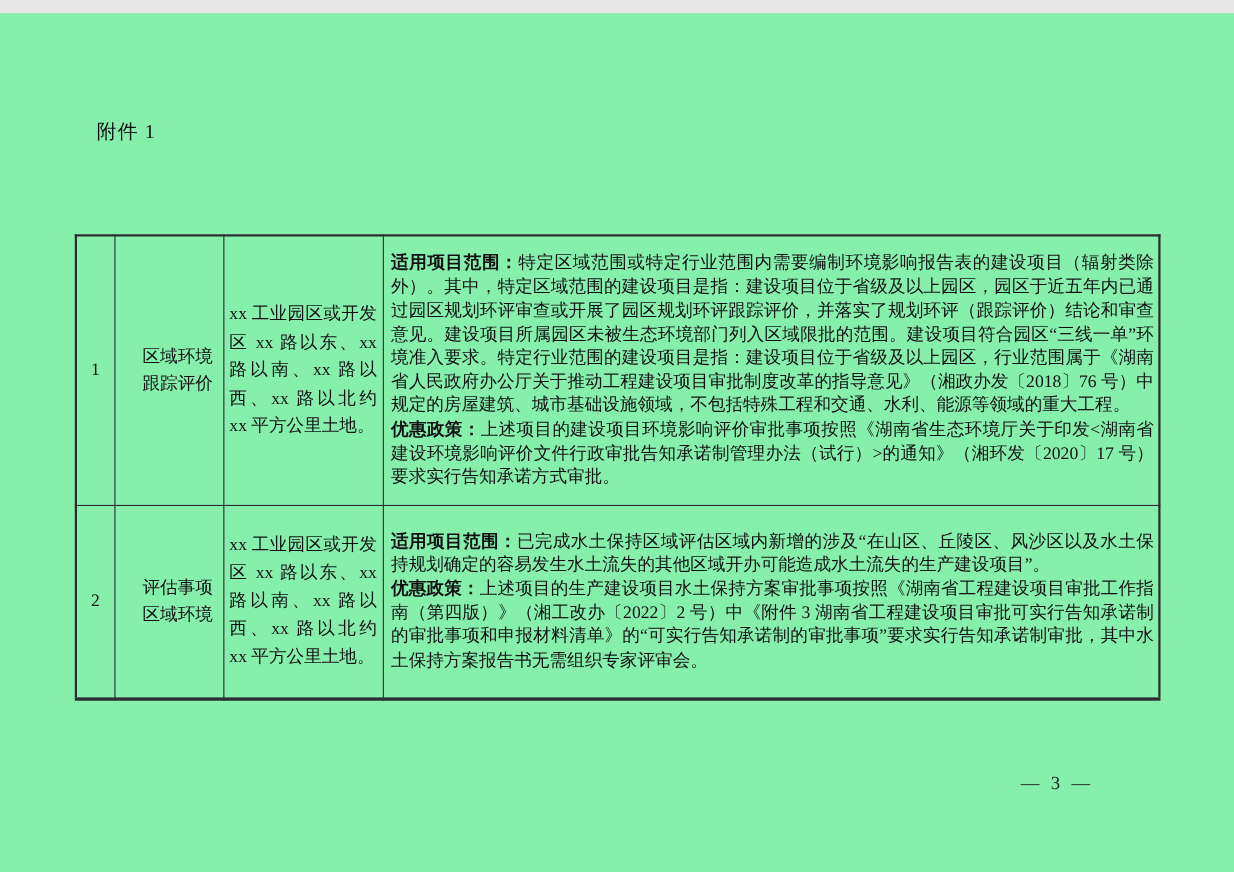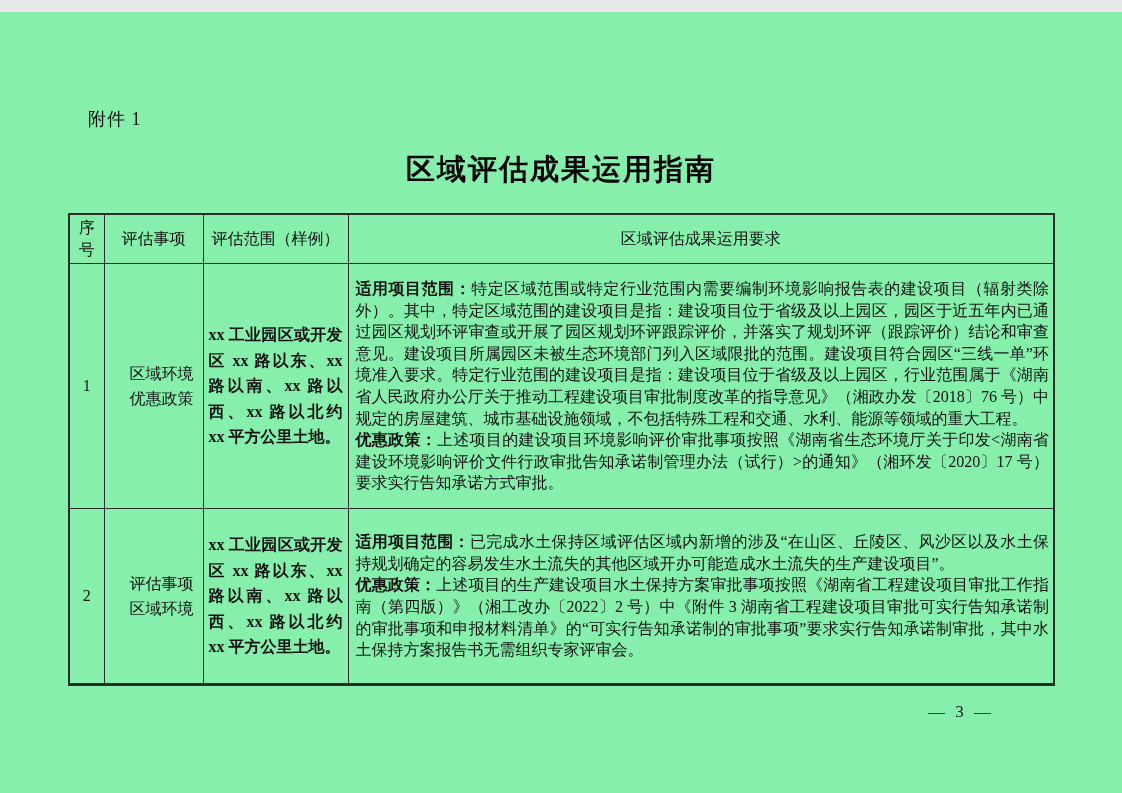--- a/index.html
+++ b/index.html
@@ -58,21 +58,20 @@
   }
   tr.row-1 td { height: 245px; }
   tr.row-2 td { height: 176px; }
   td.cell-no { text-align: center; }
   td.cell-item { text-align: center; line-height: 25px; padding-left: 17px; }
   td.cell-scope {
     padding: 4px 5px;
     line-height: 25.5px;
     text-align: justify;
     text-justify: inter-ideograph;
-    font-weight: bold;
   }
   td.cell-req {
     padding: 8px 4px 8px 7px;
     line-height: 21.6px;
     text-align: justify;
     text-justify: inter-ideograph;
   }
   td.cell-req p { margin: 0; }
   .req-label { font-weight: 700; }
   .page-number {
@@ -84,42 +83,35 @@
     color: #222222;
   }
 </style>
 </head>
 <body>
 
 <div class="page">
 
   <div class="attachment">附件 1</div>
 
-  <h1 class="title">区域评估成果运用指南</h1>
 
   <table class="doc-table">
     <colgroup>
       <col style="width:35px">
       <col style="width:99px">
       <col style="width:145px">
       <col style="width:706px">
     </colgroup>
     <tbody>
-      <tr class="header-row">
-        <th>序号</th>
-        <th>评估事项</th>
-        <th>评估范围（样例）</th>
-        <th>区域评估成果运用要求</th>
-      </tr>
 
       <tr class="row-1">
         <td class="cell-no">1</td>
         <td class="cell-item">
           <div>区域环境</div>
-          <div>优惠政策</div>
+          <div>跟踪评价</div>
         </td>
         <td class="cell-scope">xx 工业园区或开发区 xx 路以东、xx 路以南、xx 路以西、xx 路以北约 xx 平方公里土地。</td>
         <td class="cell-req">
           <p><span class="req-label">适用项目范围：</span><span>特定区域范围或特定行业范围内需要编制环境影响报告表的建设项目（辐射类除外）。其中，特定区域范围的建设项目是指：建设项目位于省级及以上园区，园区于近五年内已通过园区规划环评审查或开展了园区规划环评跟踪评价，并落实了规划环评（跟踪评价）结论和审查意见。建设项目所属园区未被生态环境部门列入区域限批的范围。建设项目符合园区“三线一单”环境准入要求。特定行业范围的建设项目是指：建设项目位于省级及以上园区，行业范围属于《湖南省人民政府办公厅关于推动工程建设项目审批制度改革的指导意见》（湘政办发〔2018〕76 号）中规定的房屋建筑、城市基础设施领域，不包括特殊工程和交通、水利、能源等领域的重大工程。</span></p>
           <p><span class="req-label">优惠政策：</span><span>上述项目的建设项目环境影响评价审批事项按照《湖南省生态环境厅关于印发&lt;湖南省建设环境影响评价文件行政审批告知承诺制管理办法（试行）&gt;的通知》（湘环发〔2020〕17 号）要求实行告知承诺方式审批。</span></p>
         </td>
       </tr>
 
       <tr class="row-2">
         <td class="cell-no">2</td>

